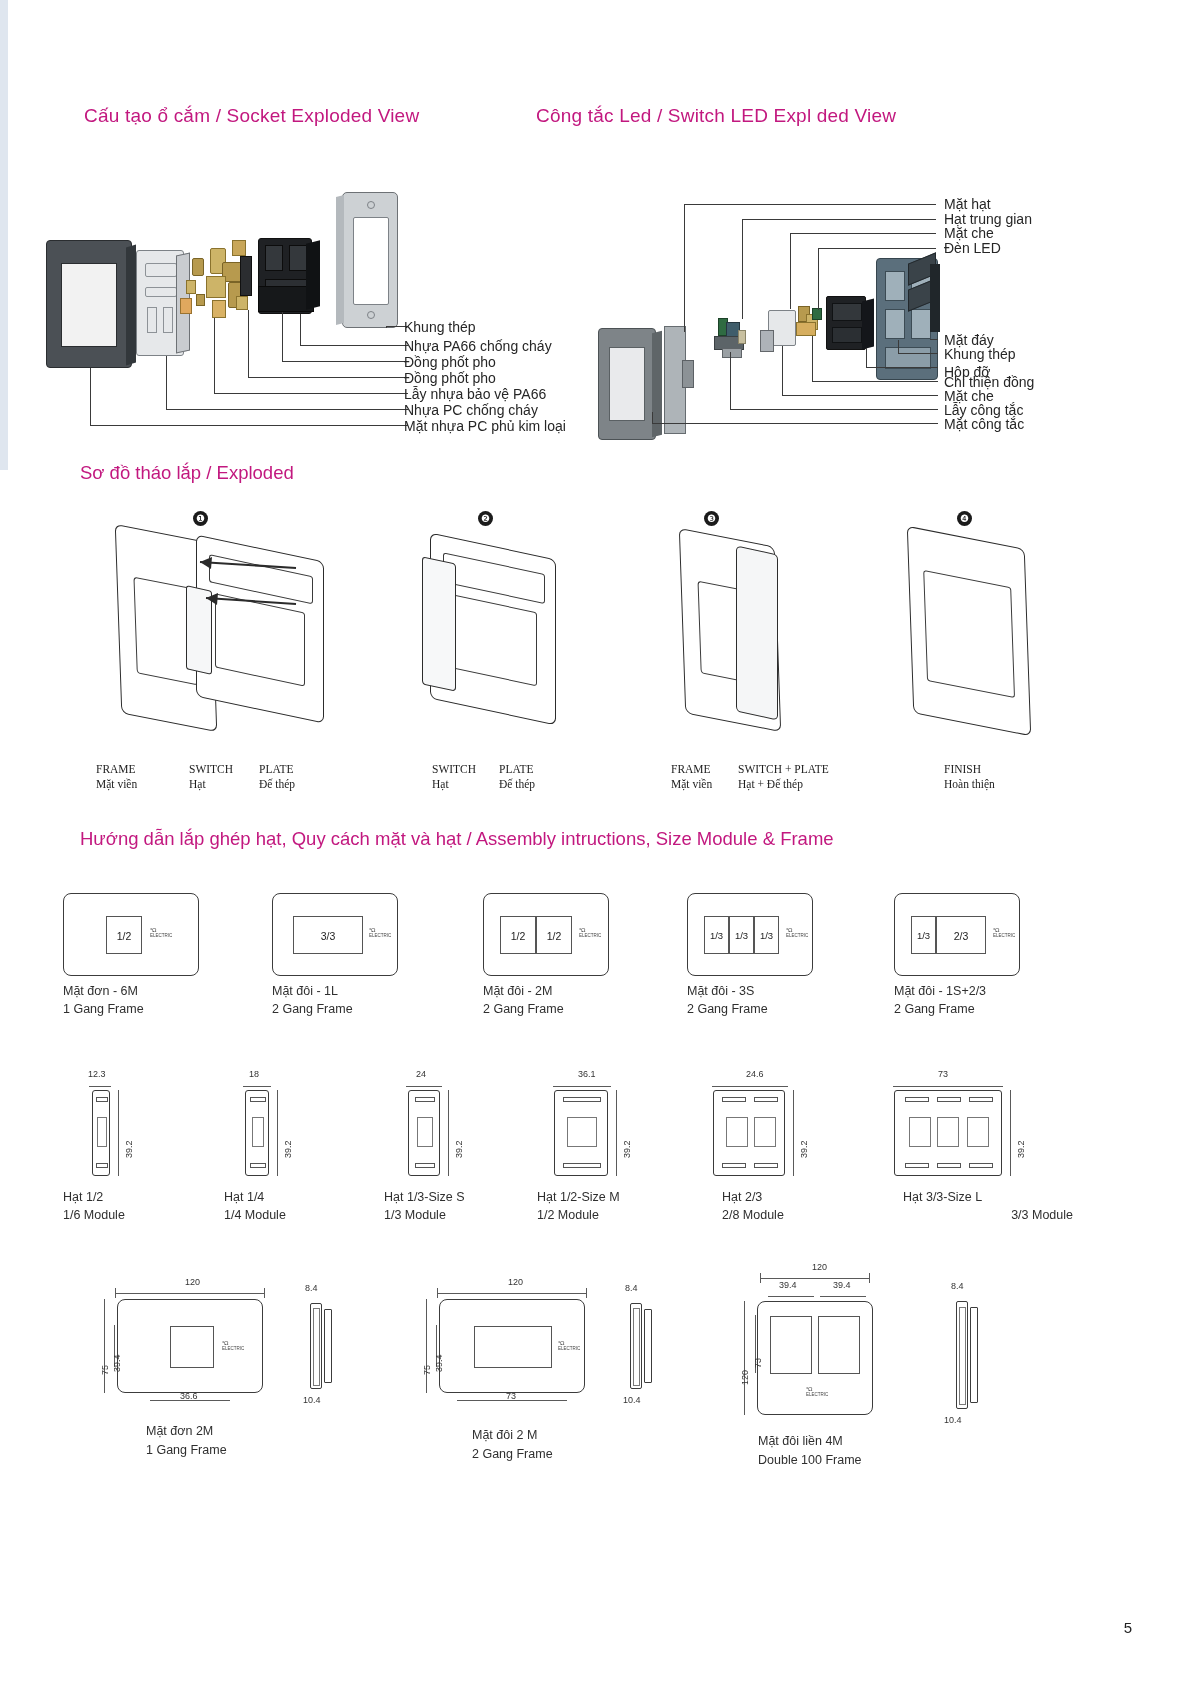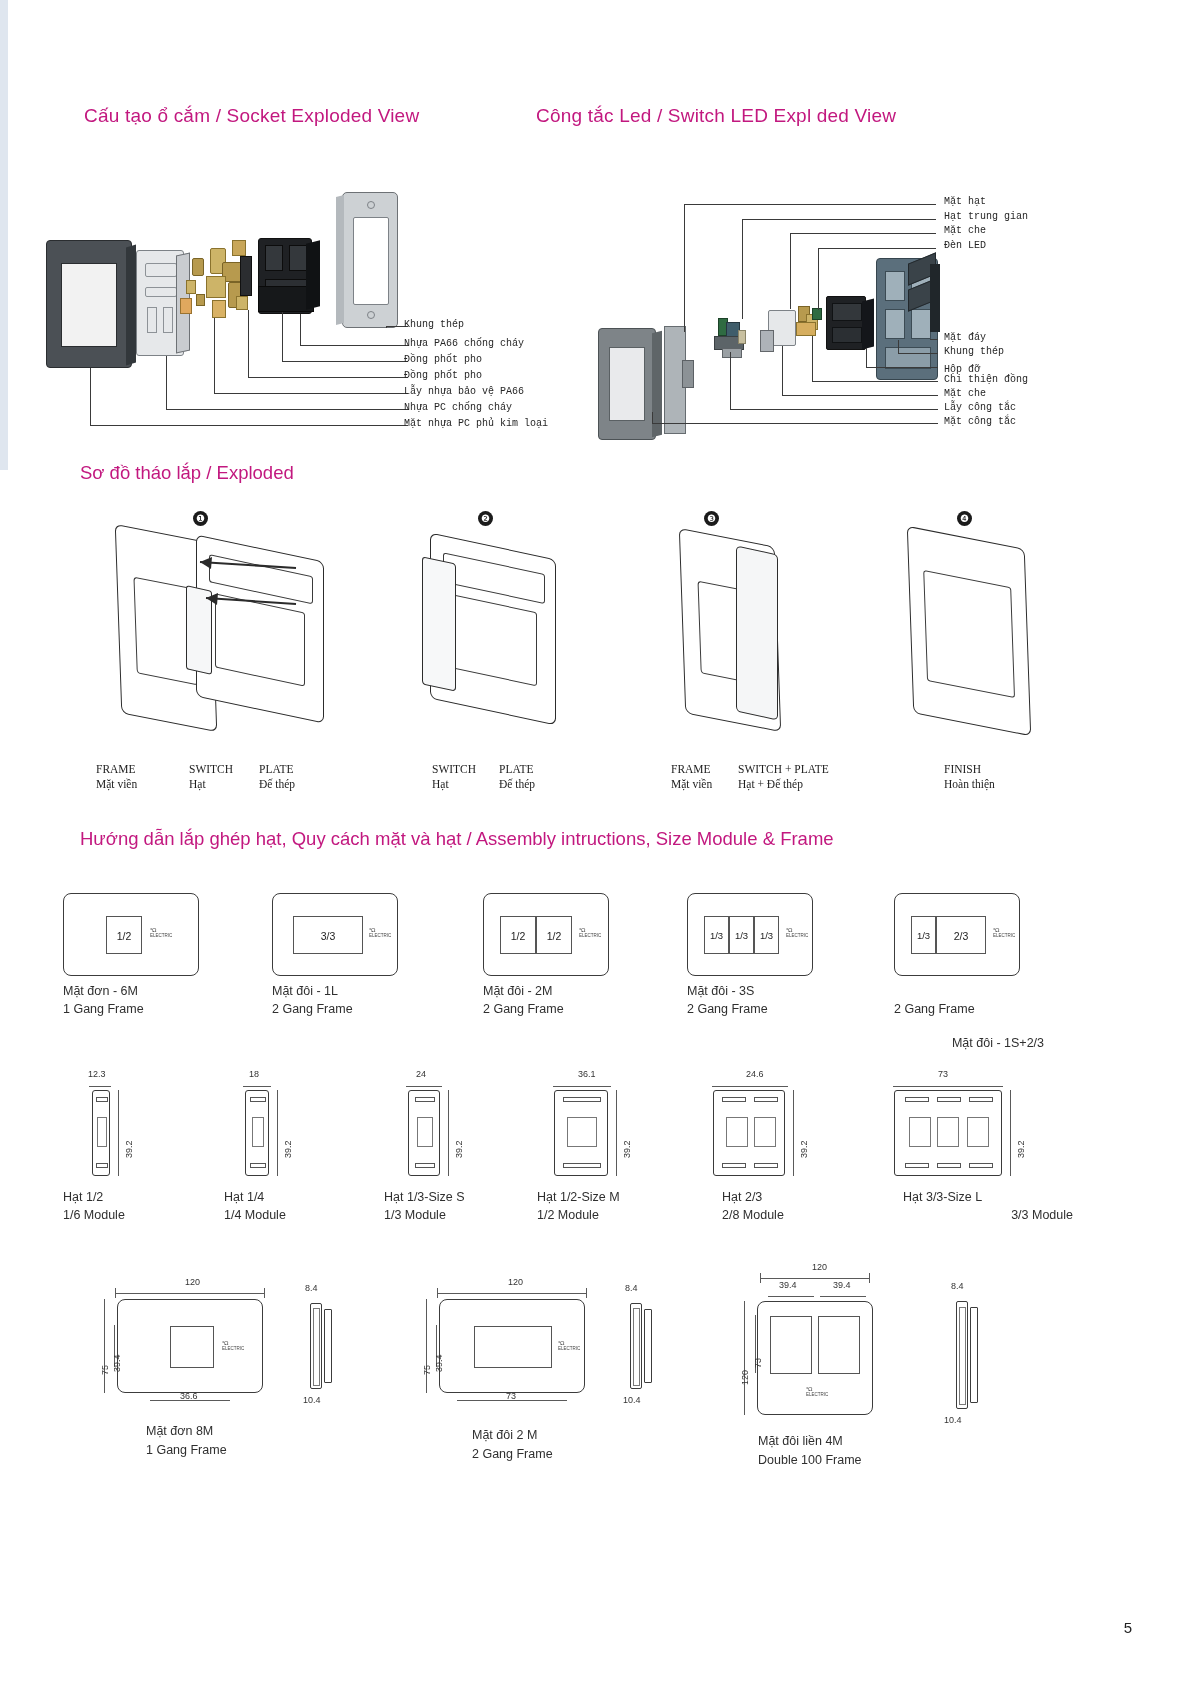--- a/index.html
+++ b/index.html
@@ -30,24 +30,24 @@
     font-size:18.5px;
     white-space:nowrap;
   }
 
   
   .lead { position:absolute; background:#3a3a3a; }
   .lead.h { height:1px; }
   .lead.v { width:1px; }
   .callout {
     position:absolute;
-    font-size:10px;
+    font-size:14px;
     color:#262626;
     white-space:nowrap;
-    font-family:Liberation Mono, monospace;
+    font-family:Liberation Sans, sans-serif;
   }
   .dim-label {
     position:absolute;
     font-size:9px;
     color:#333;
     white-space:nowrap;
   }
   .cap {
     position:absolute;
     font-size:12.5px;
@@ -456,21 +456,21 @@
   <div class="cap" style="left:687px; top:984px; width:150px; text-align:left;">Mặt đôi - 3S</div>
   <div class="cap" style="left:687px; top:1002px; width:150px; text-align:left;">2 Gang Frame</div>
 
   <div class="mframe" style="left:894px; top:893px; width:126px; height:83px;">
     <div class="mslot" style="left:16px; top:22px; width:25px; height:38px; line-height:38px; font-size:9.5px;">1/3</div>
     <div class="mslot" style="left:41px; top:22px; width:50px; height:38px; line-height:38px;">2/3</div>
     <div class="logo-mini" style="left:98px; top:33px;">
       <span>°Ω</span><small>ELECTRIC</small>
     </div>
   </div>
-  <div class="cap" style="left:894px; top:1036px; width:160px; text-align:center;margin-left:24px;">Mặt đôi - 1S+2/3</div>
+  <div class="cap" style="left:894px; top:984px; width:160px; text-align:left;">Mặt đôi - 1S+2/3</div>
   <div class="cap" style="left:894px; top:1002px; width:160px; text-align:left;">2 Gang Frame</div>
 </div>
 
 <div>
 
   <div class="dim-label" style="left:88px; top:1069px;">12.3</div>
   <div class="dimline h" style="left:89px; top:1086px; width:22px;"></div>
   <div class="modbox" style="left:92px; top:1090px; width:18px; height:86px;">
     <div class="tab" style="left:3px; top:6px; width:12px;"></div>
     <div class="tab" style="left:3px; top:72px; width:12px;"></div>
@@ -571,21 +571,21 @@
   <div class="dimline h" style="left:150px; top:1400px; width:80px;"></div>
   <div class="dim-label" style="left:180px; top:1391px;">36.6</div>
 
   <div class="dim-label" style="left:305px; top:1283px;">8.4</div>
   <div class="sideview" style="left:310px; top:1303px; width:12px; height:86px;">
     <div style="position:absolute; left:2px; top:4px; width:7px; height:78px; border:1px solid #7a7a7a;"></div>
   </div>
   <div class="sideview" style="left:324px; top:1309px; width:8px; height:74px; border-radius:1px;"></div>
   <div class="dim-label" style="left:303px; top:1395px;">10.4</div>
 
-  <div class="cap" style="left:146px; top:1424px; width:160px; text-align:left;">Mặt đơn 8M</div>
+  <div class="cap" style="left:146px; top:1424px; width:160px; text-align:left;">Mặt đơn 2M</div>
   <div class="cap" style="left:146px; top:1443px; width:160px; text-align:left;">1 Gang Frame</div>
 
   <div class="dim-label" style="left:508px; top:1277px;">120</div>
   <div class="dimline h" style="left:437px; top:1293px; width:150px;"></div>
   <div class="tick" style="left:437px; top:1288px; width:1px; height:10px;"></div>
   <div class="tick" style="left:586px; top:1288px; width:1px; height:10px;"></div>
 
   <div class="mframe" style="left:439px; top:1299px; width:146px; height:94px;">
     <div class="mslot" style="left:34px; top:26px; width:78px; height:42px;"></div>
     <div class="logo-mini" style="left:118px; top:40px;">

